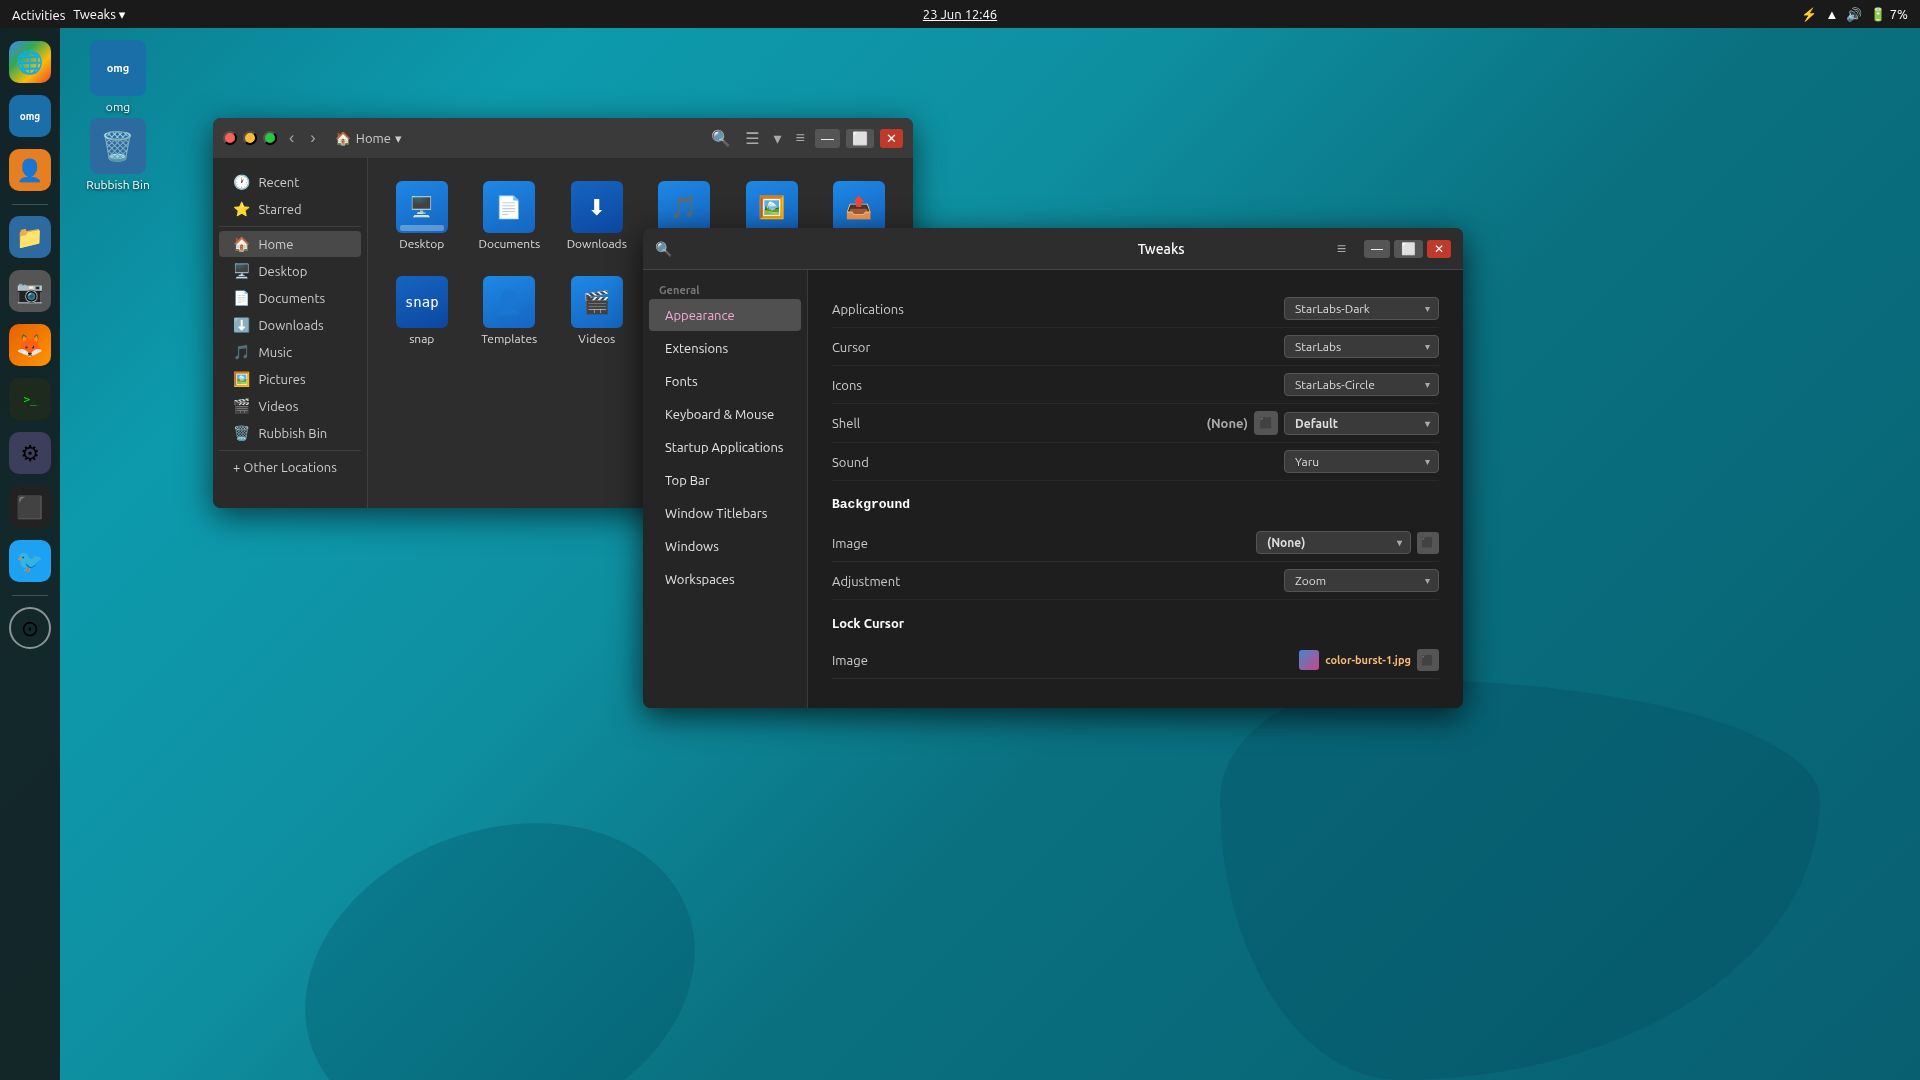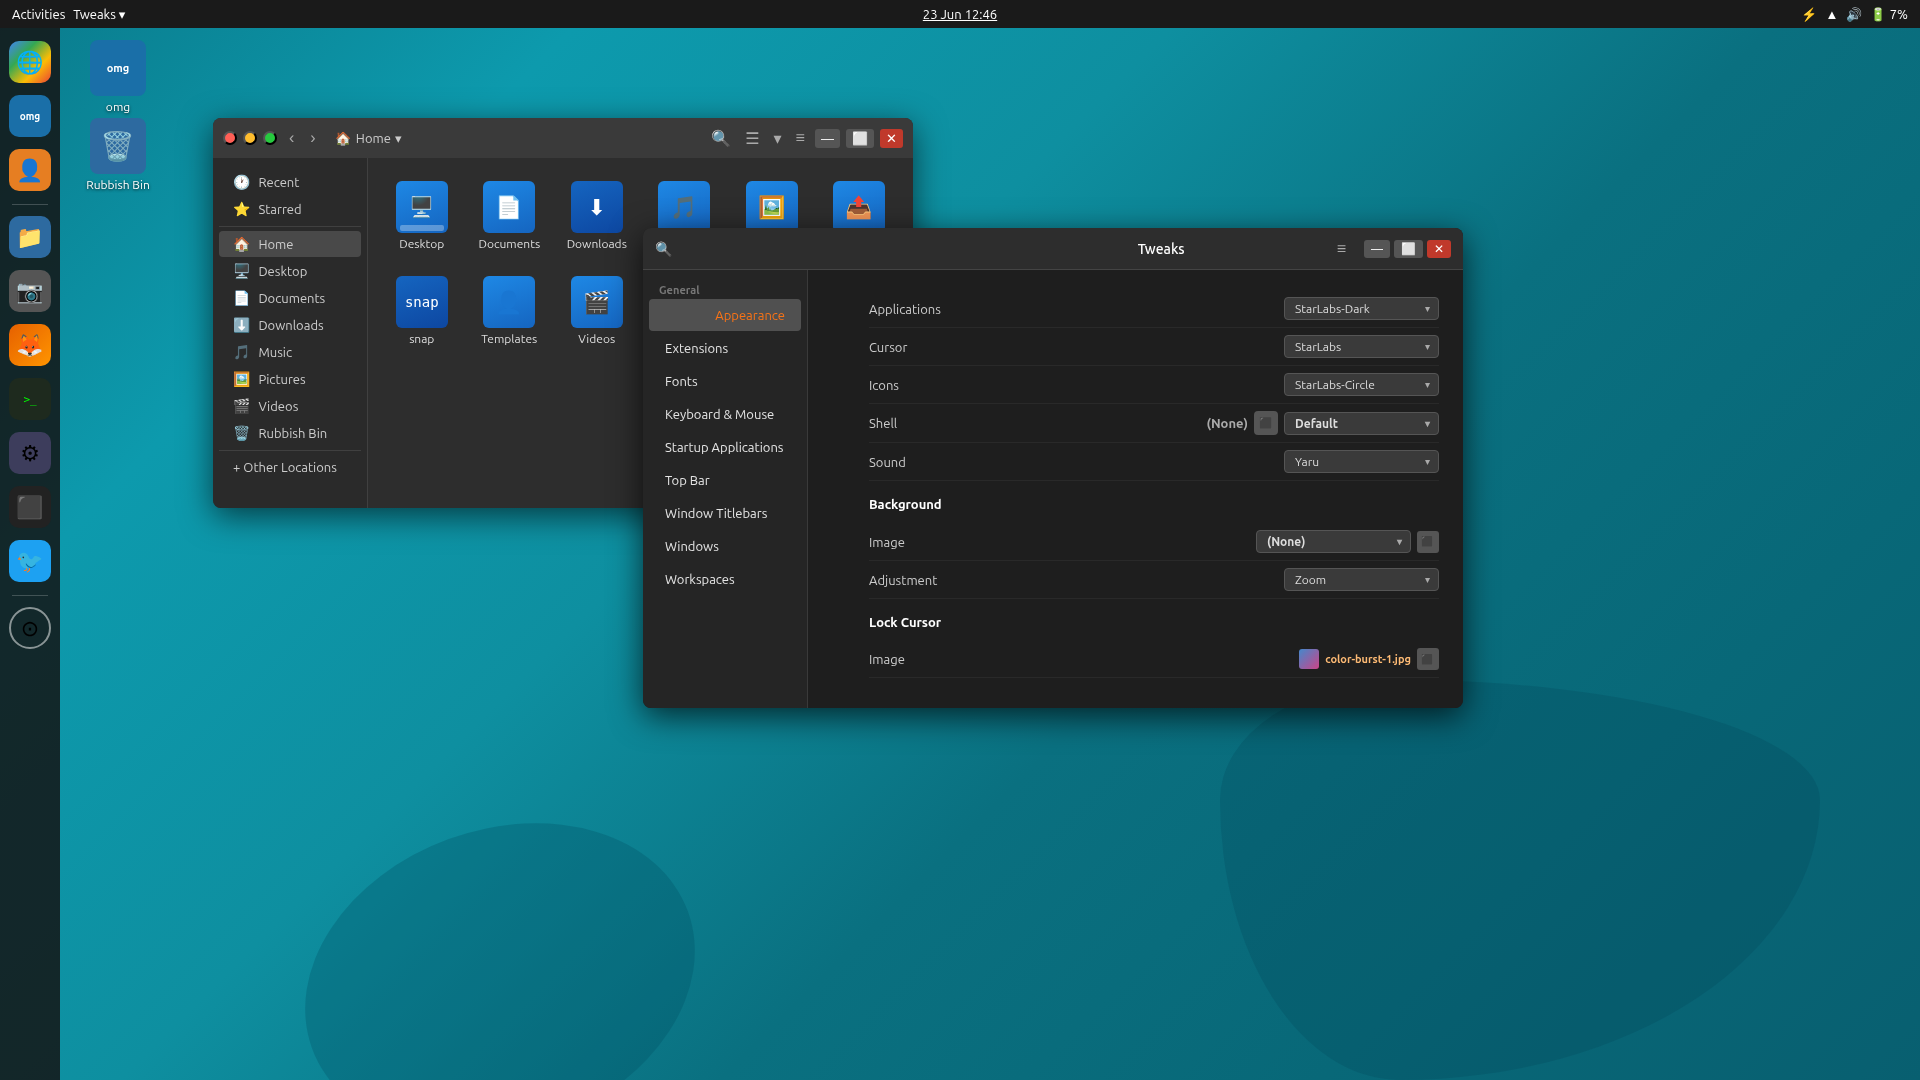--- a/index.html
+++ b/index.html
@@ -19,21 +19,21 @@
       height: 28px;
       background: #1a1a1a;
       display: flex;
       align-items: center;
       justify-content: space-between;
       padding: 0 12px;
       z-index: 1000;
       color: #fff;
       font-size: 13px;
     }
-    .top-bar-left { display: flex; align-items: center; gap: 8px; }
+    .top-bar-left { display: flex; align-items: flex-end; gap: 8px; }
     .top-bar-center { position: absolute; left: 50%; transform: translateX(-50%); text-decoration: underline; }
     .top-bar-right { display: flex; align-items: center; gap: 8px; }
     .activities-btn { color: #fff; font-size: 13px; cursor: pointer; }
     .app-menu { color: #fff; font-size: 13px; cursor: pointer; display: flex; align-items: center; gap: 3px; }
 
     
     .dock {
       position: absolute;
       top: 28px;
       left: 0;
@@ -228,38 +228,37 @@
       color: #fff;
       font-weight: 500;
       flex: 1;
       text-align: center;
     }
     .tweaks-menu-btn { color: #aaa; font-size: 16px; cursor: pointer; }
     .tweaks-body {
       display: flex;
       flex: 1;
       overflow: hidden;
-      gap: 37px;
     }
     .tweaks-sidebar {
       width: 165px;
       background: #252525;
       border-right: 1px solid #3a3a3a;
       padding: 6px 0;
       overflow-y: auto;
     }
     .tweaks-sidebar-item {
       padding: 9px 16px;
       color: #e5e5e5;
       font-size: 13px;
       cursor: pointer;
       border-radius: 4px;
       margin: 1px 6px;
     }
-    .tweaks-sidebar-item.active { background: rgba(255,255,255,0.2); color: #f97316; text-align: right; }
+    .tweaks-sidebar-item.active { background: rgba(255,255,255,0.2); color: #f9a8d4; }
     .tweaks-sidebar-section {
       padding: 8px 16px 2px;
       color: #777;
       font-size: 11px;
       font-weight: 600;
     }
     .tweaks-content {
       flex: 1;
       background: #1e1e1e;
       overflow-y: auto;
@@ -642,21 +641,21 @@
       </div>
 
       <div class="tweaks-row">
         <span class="tweaks-row-label">Sound</span>
         <div class="tweaks-dropdown">
           <span>Yaru</span>
           <span class="dropdown-arrow">▾</span>
         </div>
       </div>
 
-      <div class="tweaks-section-title" style="margin-top:16px;">Background</div>
+      <div class="tweaks-section-title" style="margin-top:16px;font-family:Liberation Mono, monospace;">Background</div>
 
       <div class="tweaks-row">
         <span class="tweaks-row-label">Image</span>
         <div class="tweaks-row-actions image-row">
           <div class="tweaks-dropdown">
             <span>(None)</span>
             <span class="dropdown-arrow">▾</span>
           </div>
           <div class="image-picker-btn">⬛</div>
         </div>

